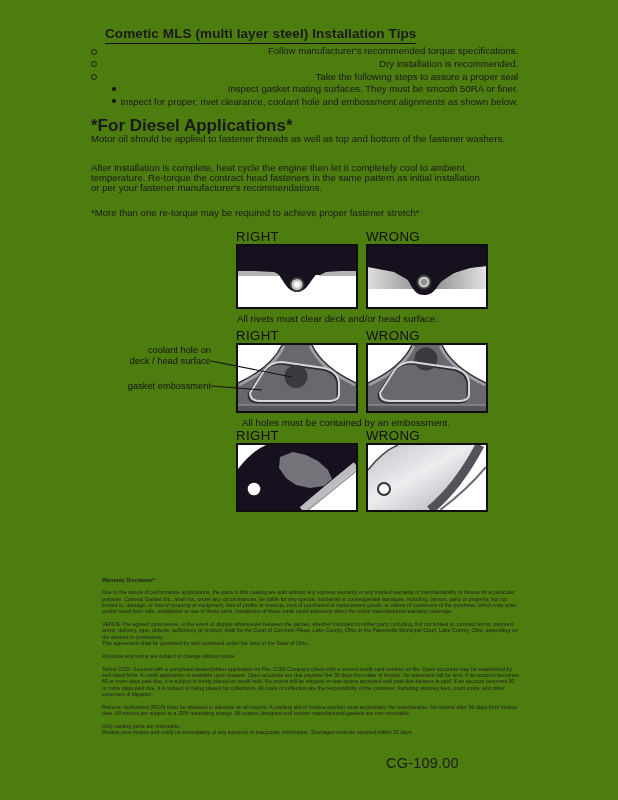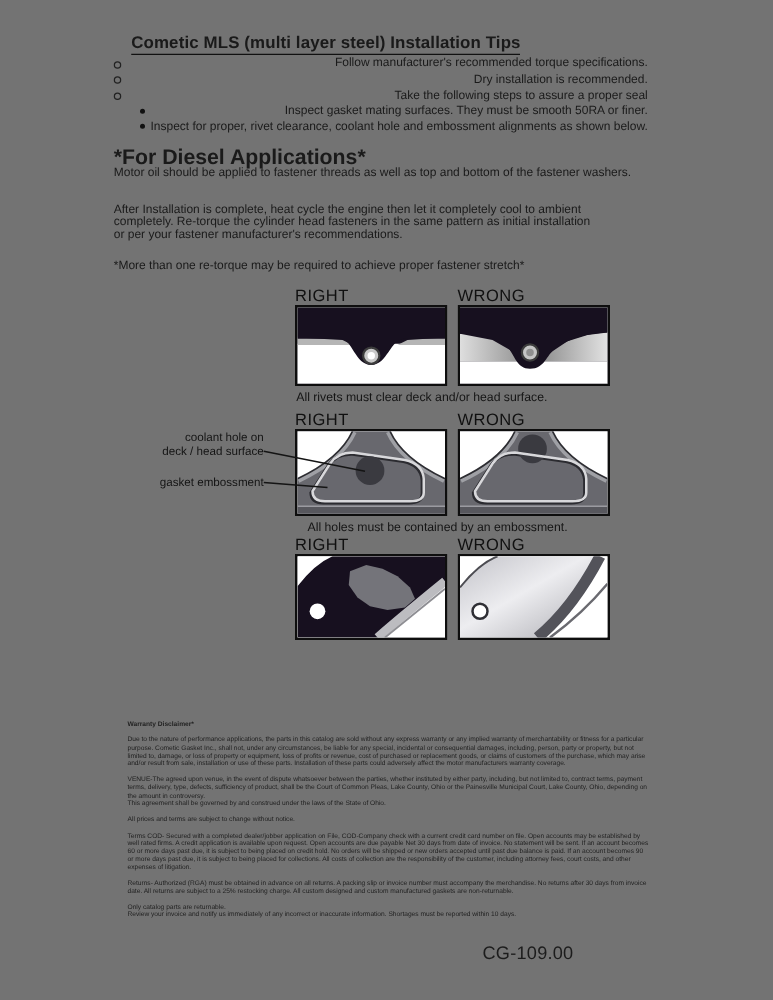--- a/index.html
+++ b/index.html
@@ -1,17 +1,17 @@
 <!DOCTYPE html>
 <html><head>
 <meta charset="utf-8">
 <style>
   html,body{margin:0;padding:0;background:#ffffff;}
   .page{
-    position:relative;width:618px;height:800px;background:#737373;overflow:hidden;
+    position:relative;width:618px;height:800px;background:#4d7c0f;overflow:hidden;
     font-family:"Liberation Sans", sans-serif;color:#1a1a1a;
   }
   .abs{position:absolute;}
   .title{
     left:105px;top:26px;font-size:13.5px;font-weight:700;margin:0;
     border-bottom:1.6px solid #111;padding-bottom:2px;white-space:nowrap;letter-spacing:.1px;
   }
   .bullets{left:91px;top:46px;font-size:9.6px;line-height:9.8px;}
   .b-row{display:flex;align-items:flex-start;margin-bottom:3px;white-space:nowrap;justify-content:space-between;}
   .b-row.sub{margin-left:21px;margin-bottom:2.6px;}
@@ -65,21 +65,21 @@
   </div>
 
   <div class="abs h2">*For Diesel Applications*</div>
 
   <div class="abs para" style="top:134px;">
     <div>Motor oil should be applied to fastener threads as well as top and bottom of the fastener washers.</div>
   </div>
 
   <div class="abs para" style="top:163px;">
     <div>After Installation is complete, heat cycle the engine then let it completely cool to ambient</div>
-    <div>completely. Re-torque the cylinder head fasteners in the same pattern as initial installation</div>
+    <div>temperature. Re-torque the contract head fasteners in the same pattern as initial installation</div>
     <div>or per your fastener manufacturer's recommendations.</div>
   </div>
 
   <div class="abs note">*More than one re-torque may be required to achieve proper fastener stretch*</div>
 
   <div class="abs dg-label" style="left:236px;top:229px;">RIGHT</div>
   <div class="abs dg-label" style="left:366px;top:229px;">WRONG</div>
 
   <div class="abs dg-box" style="left:236px;top:244px;">
     <svg width="118" height="61" viewBox="0 0 118 61">
@@ -155,21 +155,21 @@
       <circle cx="58" cy="14" r="11.5" fill="#3a3a40"></circle>
       <path d="M12,48 L26,26 Q32,17 44,17 L86,23 Q100,26 101,38 L101,49 Q101,56 90,56 L22,56 Q12,56 12,48 Z" fill="none" stroke="#d8d8db" stroke-width="2"></path>
     </svg>
   </div>
 
   <svg class="abs overlay" style="left:95px;top:340px;" width="235" height="62" viewBox="0 0 235 62">
     <line x1="116" y1="21" x2="197" y2="37" stroke="#141414" stroke-width="1.1"></line>
     <line x1="116" y1="46" x2="167" y2="50" stroke="#141414" stroke-width="1.1"></line>
   </svg>
 
-  <div class="abs caption" style="left:246px;top:417px;width:252px;">All holes must be contained by an embossment.</div>
+  <div class="abs caption" style="left:220px;top:417px;width:252px;text-align:center;">All holes must be contained by an embossment.</div>
 
   <div class="abs dg-label" style="left:236px;top:428px;">RIGHT</div>
   <div class="abs dg-label" style="left:366px;top:428px;">WRONG</div>
 
   <div class="abs dg-box" style="left:236px;top:443px;">
     <svg width="118" height="65" viewBox="0 0 118 65">
       <rect width="118" height="65" fill="#ffffff"></rect>
       <path d="M28,0 Q14,6 0,24 L0,65 L64,65 Q86,46 118,20 L118,0 Z" fill="#17101f"></path>
       <path d="M64,65 Q86,46 118,20" stroke="#bcbcc0" stroke-width="7" fill="none"></path>
       <path d="M70,65 Q91,48 118,26" stroke="#8e8e93" stroke-width="1.5" fill="none"></path>

